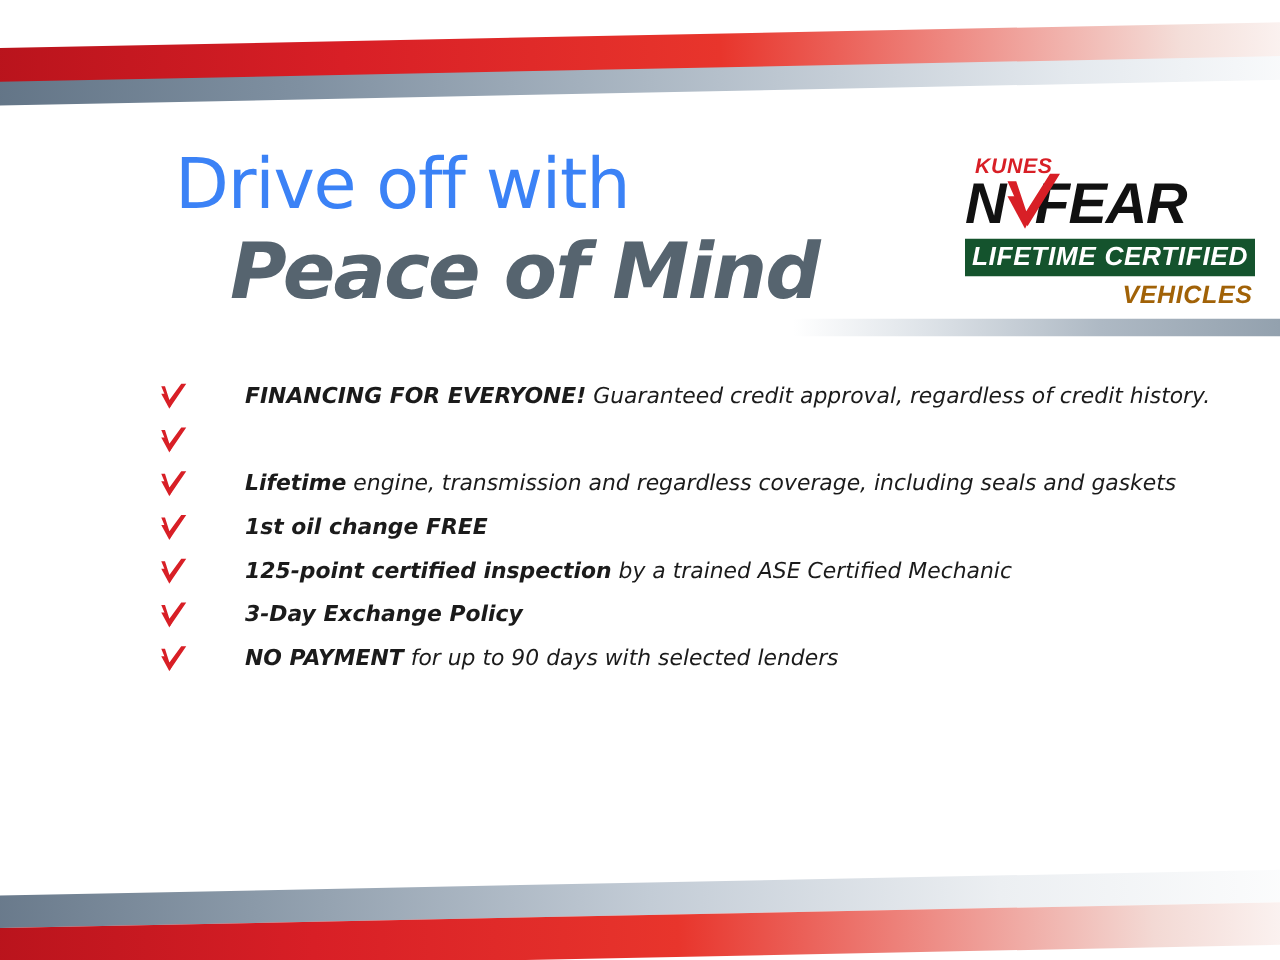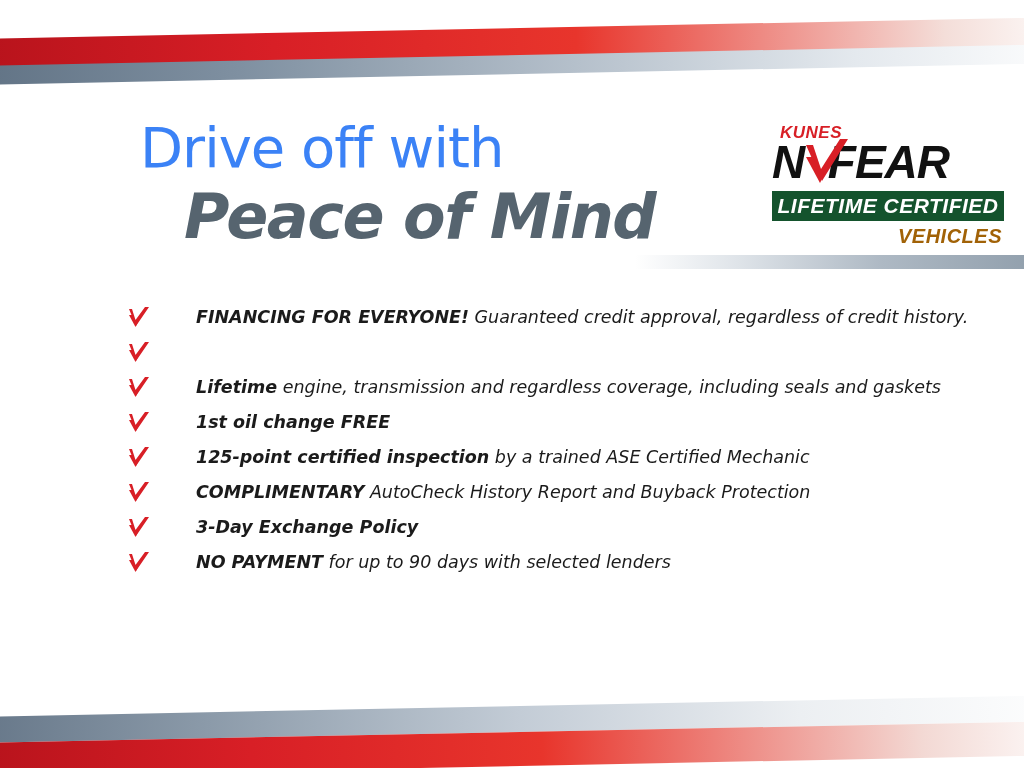--- a/index.html
+++ b/index.html
@@ -284,27 +284,20 @@
           <path d="M1 3 L8 20 L21 1 L17 1 L7.5 14 L4 3 Z" fill="#d81f26"></path>
           <path d="M1 9 L7.5 21 L9.5 17 L4 9 Z" fill="#d81f26"></path>
         </svg>
         <div class="txt"><b>125-point certified inspection</b><span> by a trained ASE Certified Mechanic</span></div>
       </div>
       <div class="bullet">
         <svg class="check" viewBox="0 0 22 22">
           <path d="M1 3 L8 20 L21 1 L17 1 L7.5 14 L4 3 Z" fill="#d81f26"></path>
           <path d="M1 9 L7.5 21 L9.5 17 L4 9 Z" fill="#d81f26"></path>
         </svg>
-        <div class="txt"><b>COMPLIMENTARY</b><span> AutoCheck History Report and Buyback Protection</span></div>
-      </div>
-      <div class="bullet">
-        <svg class="check" viewBox="0 0 22 22">
-          <path d="M1 3 L8 20 L21 1 L17 1 L7.5 14 L4 3 Z" fill="#d81f26"></path>
-          <path d="M1 9 L7.5 21 L9.5 17 L4 9 Z" fill="#d81f26"></path>
-        </svg>
         <div class="txt"><b>3-Day Exchange Policy</b></div>
       </div>
       <div class="bullet">
         <svg class="check" viewBox="0 0 22 22">
           <path d="M1 3 L8 20 L21 1 L17 1 L7.5 14 L4 3 Z" fill="#d81f26"></path>
           <path d="M1 9 L7.5 21 L9.5 17 L4 9 Z" fill="#d81f26"></path>
         </svg>
         <div class="txt"><b>NO PAYMENT</b><span> for up to 90 days with selected lenders</span></div>
       </div>
     </div>

